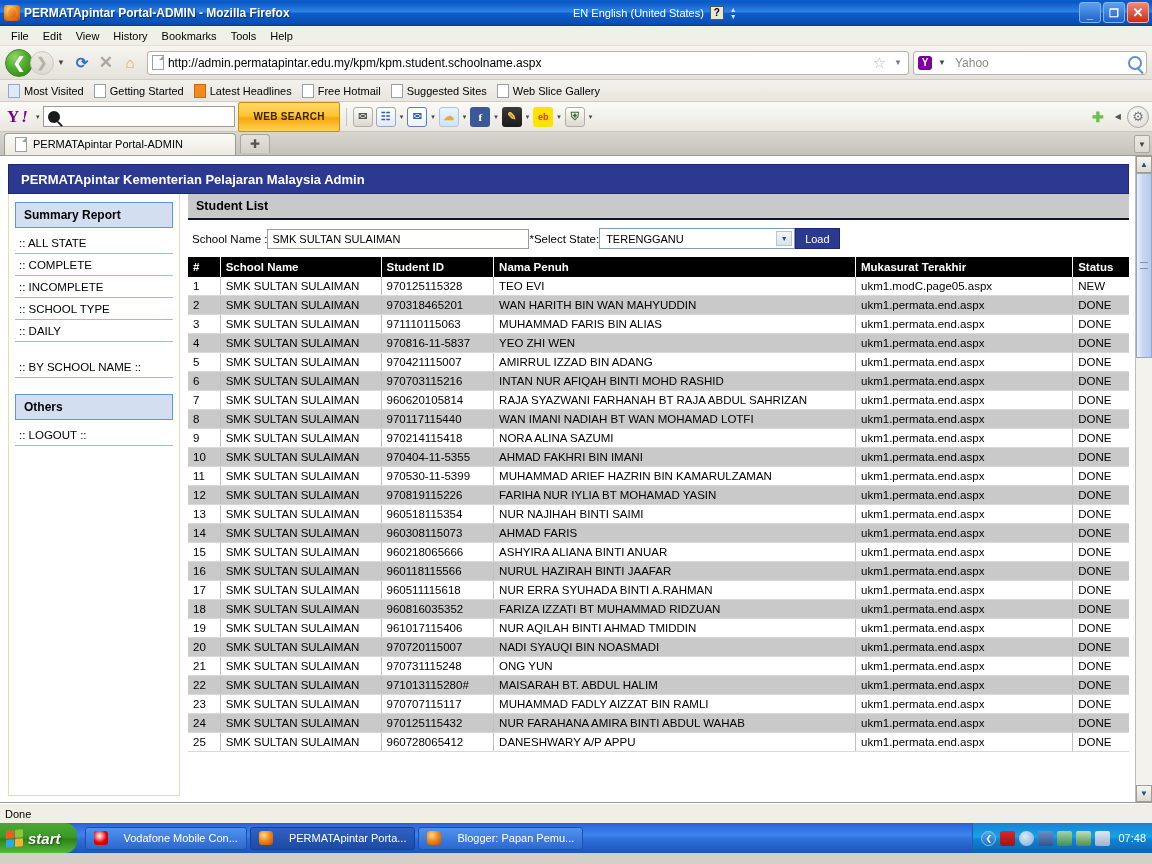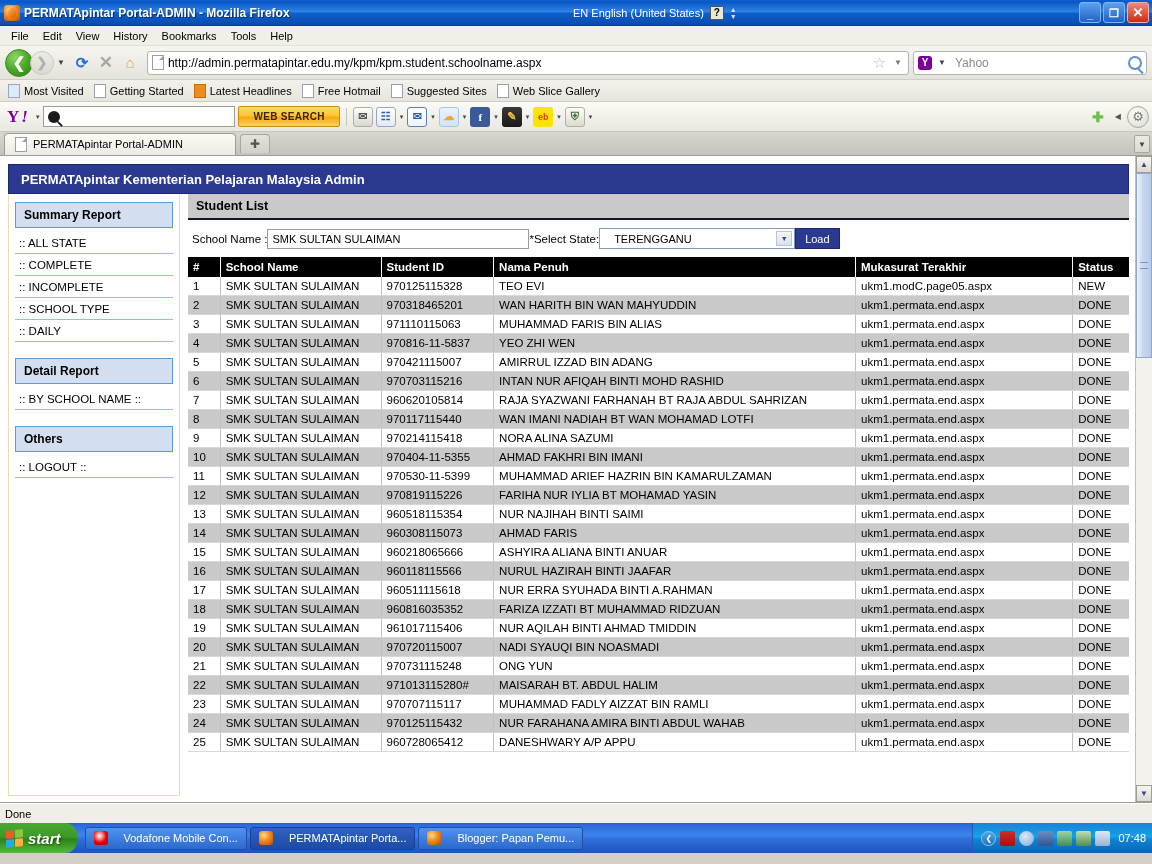--- a/index.html
+++ b/index.html
@@ -183,21 +183,21 @@
   }
   .ysearch .dot {
     width: 12px; height: 12px; border-radius: 50%;
     background: #1a1a1a; position: relative; flex: none;
   }
   .ysearch .dot::after {
     content: ""; position: absolute; right: -3px; bottom: -2px;
     width: 6px; height: 2px; background: #1a1a1a; transform: rotate(45deg);
   }
   .web-search-btn {
-    height: 21px; padding: 0 14px;
+    height: 30px; padding: 0 14px;
     background: linear-gradient(to bottom, #ffd86b 0%, #ffc431 45%, #f6a80f 55%, #ffd259 100%);
     border: 1px solid #c98f10; border-radius: 2px;
     font-size: 10px; font-weight: bold; color: #3a2500;
     display: flex; align-items: center; letter-spacing: .3px;
   }
   .sep { width: 1px; height: 18px; background: #c6c4bc; margin: 0 3px; }
   .yi { width: 20px; height: 20px; flex: none; border-radius: 3px; display:flex;align-items:center;justify-content:center;font-size:11px;color:#fff;font-weight:bold;}
   .yi-mailbox { background: linear-gradient(to bottom,#fdfdfb,#d9d7cf); border:1px solid #b0aea6; color:#555; }
   .yi-book { background: linear-gradient(to bottom,#fdfdfd,#e3eaf5); border:1px solid #8fa8cc; color:#3a5fa0; }
   .yi-mail { background: linear-gradient(to bottom,#ffffff,#eef3fb); border:1px solid #5a7fbe; color:#2f5fa8; }
@@ -289,21 +289,21 @@
     padding: 8px 2px 8px 4px; font-size: 11.5px;
   }
   .txt-input {
     width: 262px; height: 20px; background: #fff;
     border: 1px solid #9e9c94; padding: 0 4px;
     display: flex; align-items: center; font-size: 11px;
   }
   .sel {
     width: 196px; height: 21px; background: #fff;
     border: 1px solid #7f9db9; display: flex; align-items: center;
-    padding: 0 2px 0 14px; font-size: 11px; position: relative;
+    padding: 0 2px 0 6px; font-size: 11px; position: relative;
   }
   .sel .arrow-btn {
     position: absolute; right: 2px; top: 2px; width: 16px; height: 15px;
     background: linear-gradient(to bottom,#f6f5f1,#d8e2ee);
     border: 1px solid #b5c4d6;
     display: flex; align-items: center; justify-content: center;
     font-size: 7px; color: #20518c;
   }
   .load-btn {
     height: 21px; padding: 0 9px;
@@ -553,21 +553,20 @@
     <div class="app-body">
 
       <div class="sidebar">
         <div class="side-head">Summary Report</div>
         <div class="side-item">:: ALL STATE</div>
         <div class="side-item">:: COMPLETE</div>
         <div class="side-item">:: INCOMPLETE</div>
         <div class="side-item">:: SCHOOL TYPE</div>
         <div class="side-item">:: DAILY</div>
         <div class="side-gap"></div>
-        <div class="side-head">Detail Report</div>
         <div class="side-item">:: BY SCHOOL NAME ::</div>
         <div class="side-gap"></div>
         <div class="side-head">Others</div>
         <div class="side-item">:: LOGOUT ::</div>
       </div>
 
       <div class="content">
         <div class="content-title">Student List</div>
 
         <div class="formrow">

